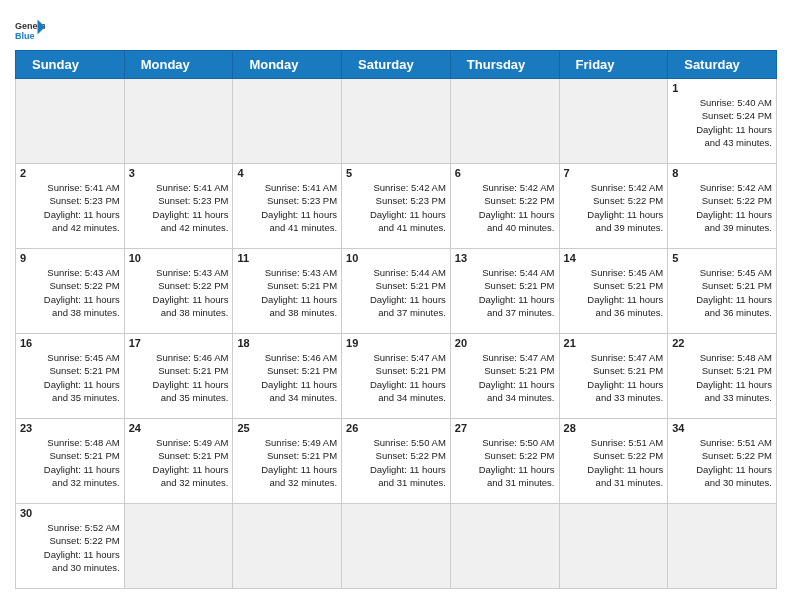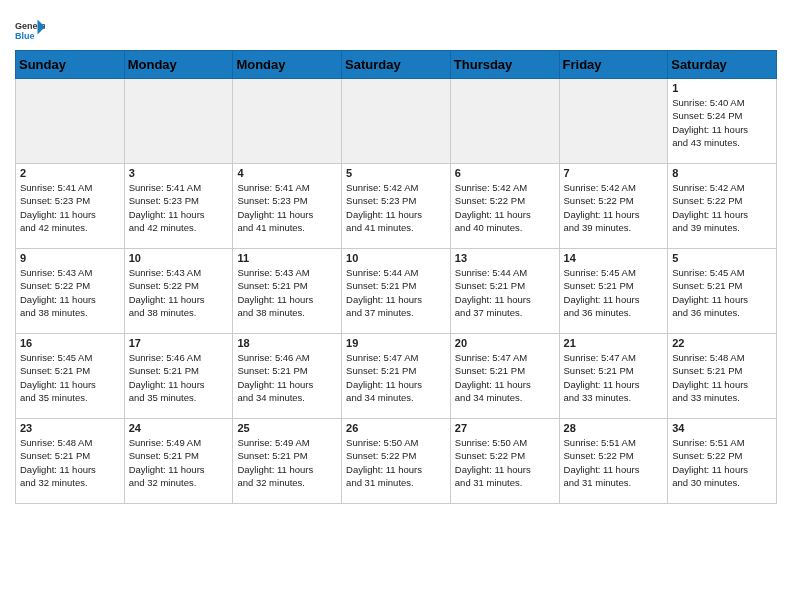--- a/index.html
+++ b/index.html
@@ -45,24 +45,24 @@
       font-size: 14px;
       color: #444;
     }
     .calendar {
       width: 100%;
       border-collapse: collapse;
       border: 1px solid #ccc;
     }
     .calendar th {
       background-color: #1a7abf;
-      color: #000000;
+      color: #ffffff;
       font-size: 13px;
       font-weight: bold;
-      padding: 6px 3px;
+      padding: 6px 16px;
       text-align: left;
       border: 1px solid #1565a8;
     }
     .calendar td {
       vertical-align: top;
       border: 1px solid #ccc;
       padding: 3px 4px;
       width: calc(100% / 7);
       min-height: 80px;
       font-size: 9.5px;
@@ -78,20 +78,21 @@
     .day-number {
       font-size: 11px;
       font-weight: bold;
       color: #222;
       display: block;
       margin-bottom: 2px;
     }
     .day-info {
       line-height: 1.4;
       font-size: 9.5px;
+      text-align: right;
     }
     .week-row td {
       height: 85px;
     }
   </style>
 </head>
 <body>
 
 <div class="header-section">
   <div class="logo">
@@ -336,14 +337,29 @@
 and 31 minutes.</div>
         </td>
         <td>
           <span class="day-number">34</span>
           <div class="day-info" style="white-space: pre-line;">Sunrise: 5:51 AM
 Sunset: 5:22 PM
 Daylight: 11 hours
 and 30 minutes.</div>
         </td>
       </tr>
+      <tr class="week-row">
+        <td>
+          <span class="day-number">30</span>
+          <div class="day-info" style="white-space: pre-line;">Sunrise: 5:52 AM
+Sunset: 5:22 PM
+Daylight: 11 hours
+and 30 minutes.</div>
+        </td>
+        <td class="last-row"></td>
+        <td class="last-row"></td>
+        <td class="last-row"></td>
+        <td class="last-row"></td>
+        <td class="last-row"></td>
+        <td class="last-row"></td>
+      </tr>
     </tbody>
 </table>
 
 </body></html>

